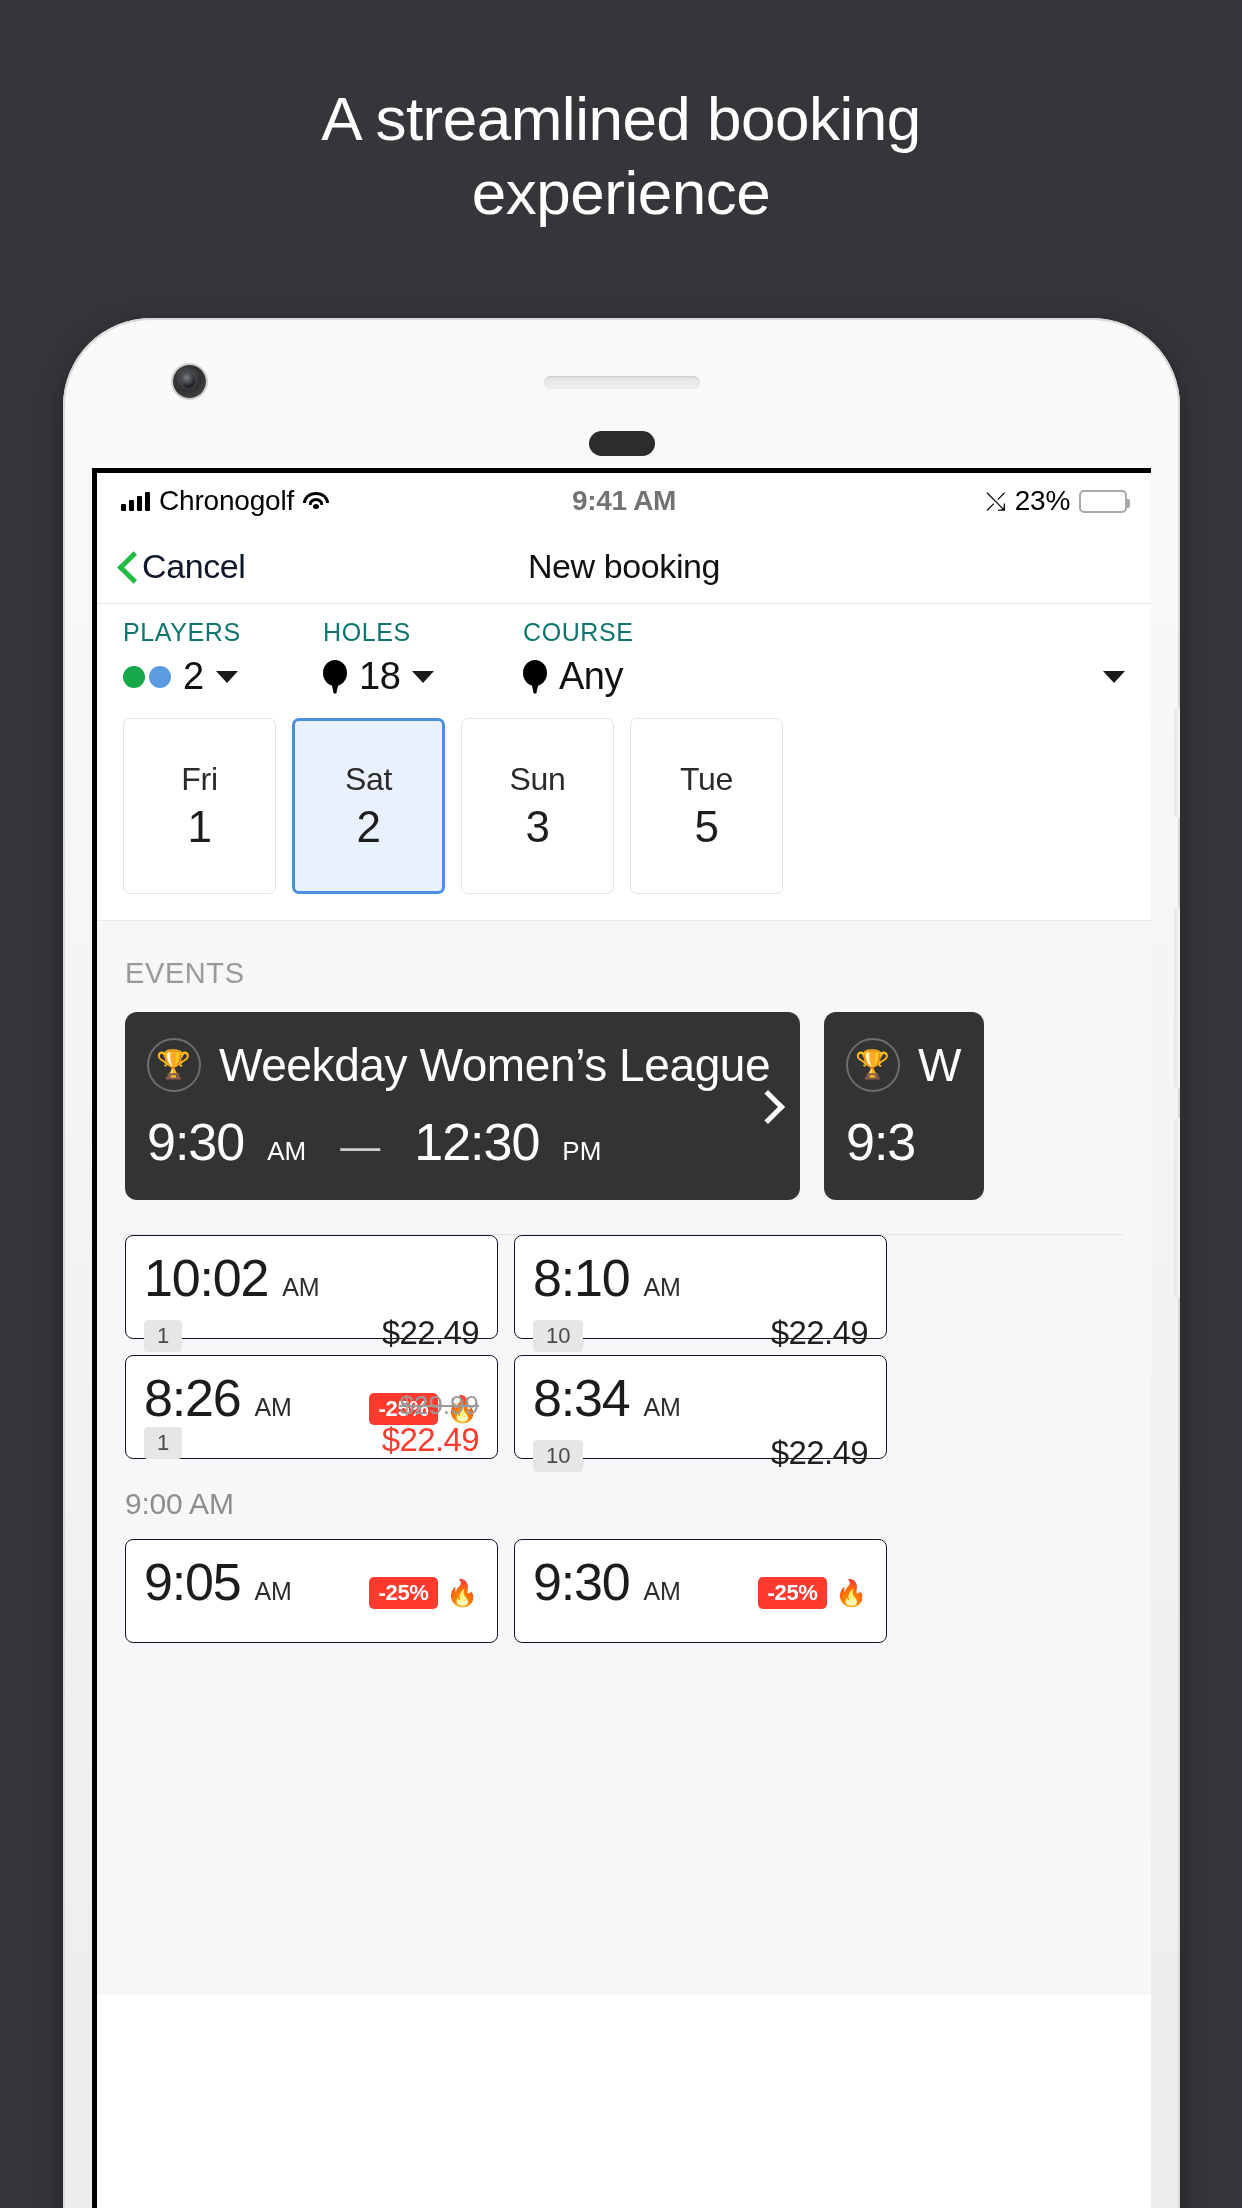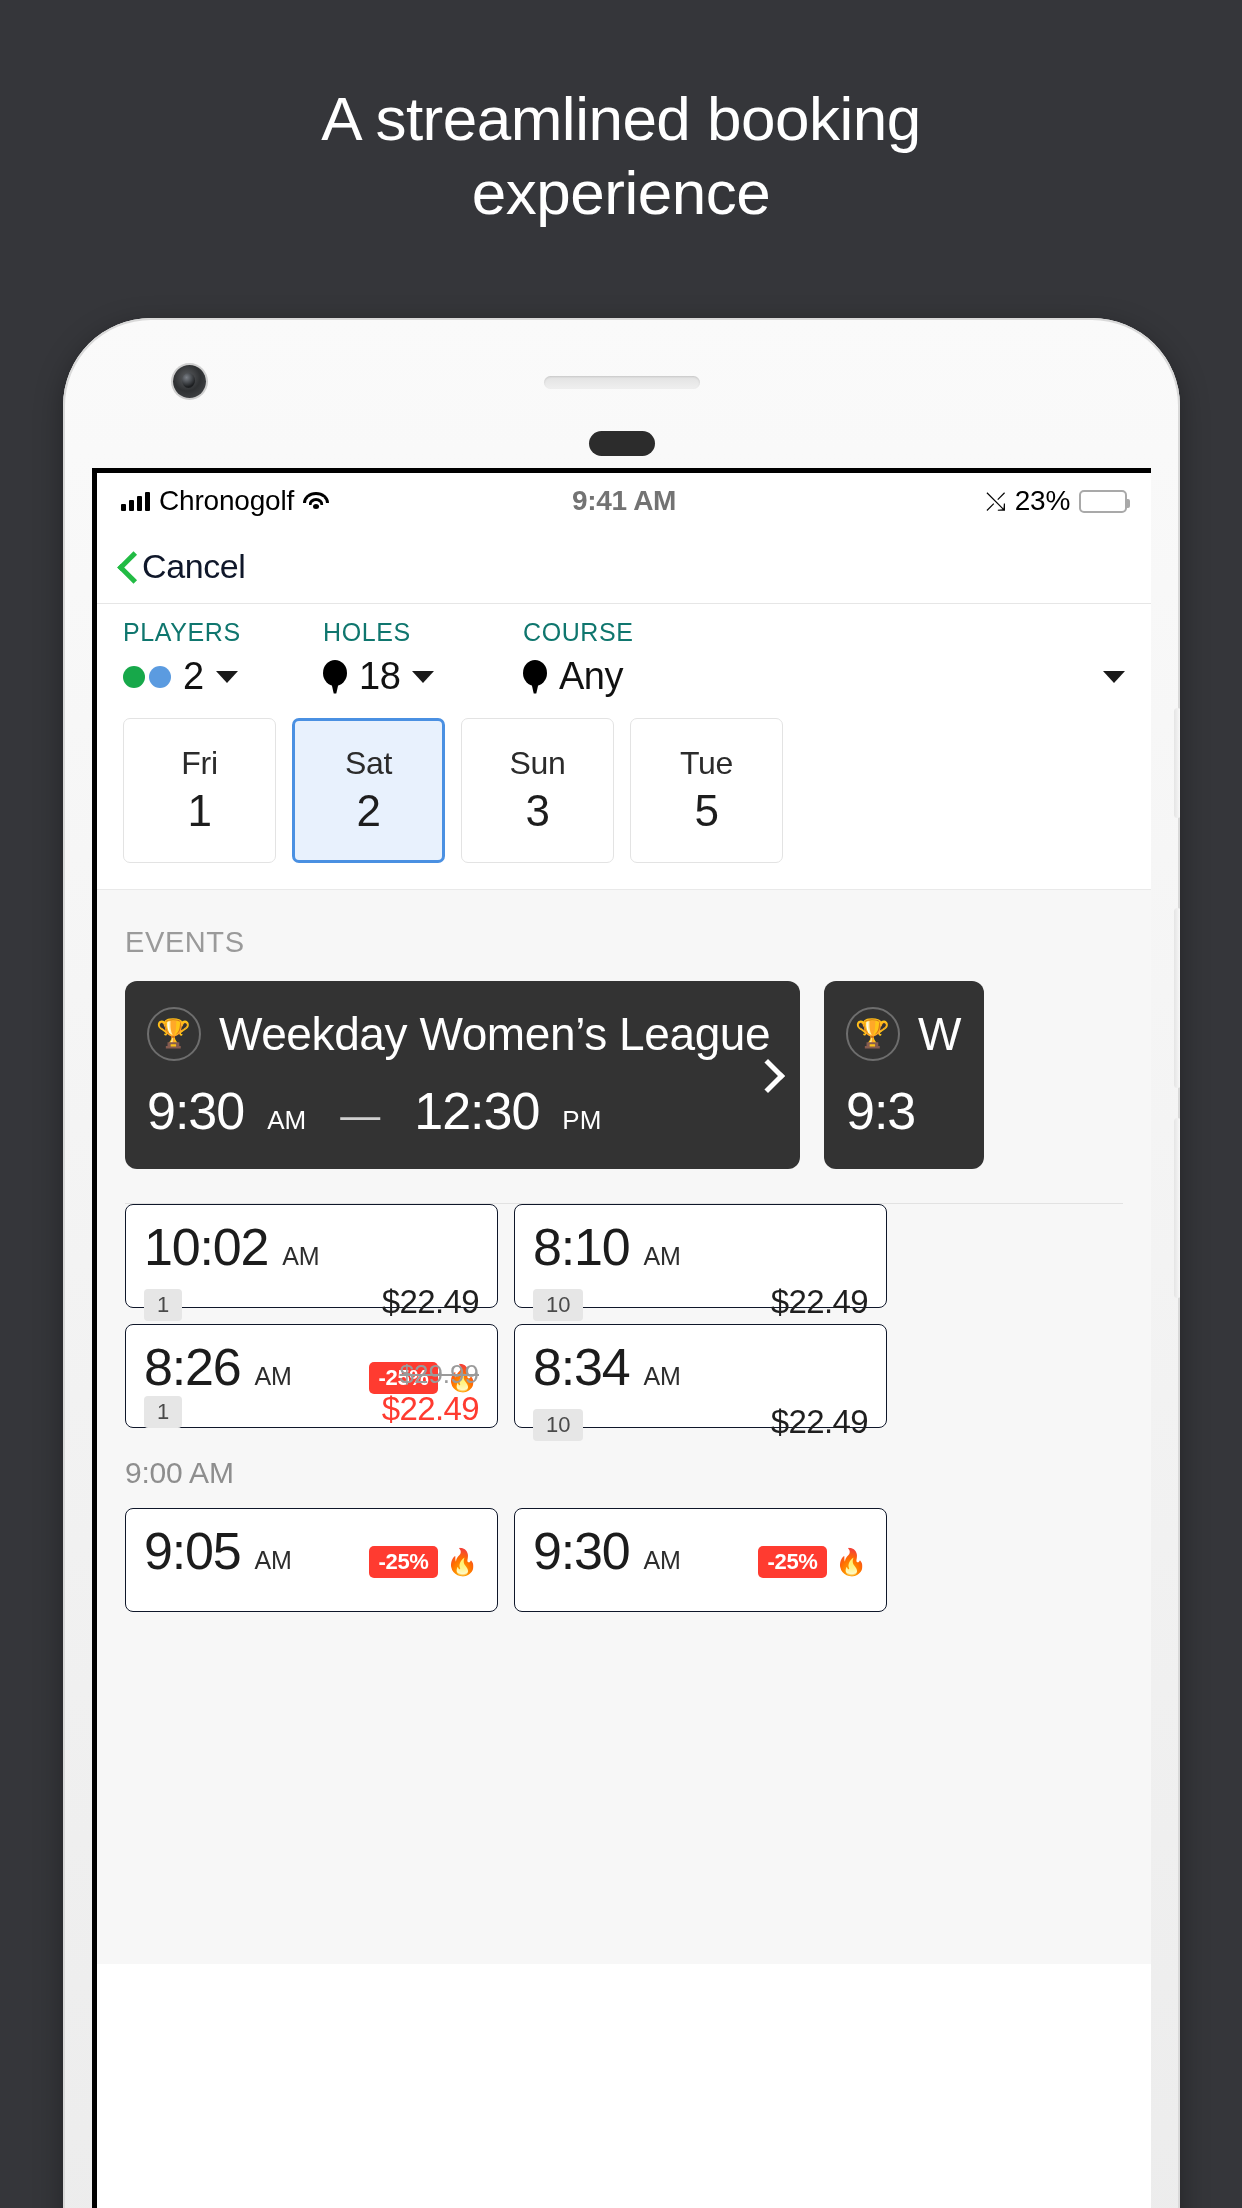--- a/index.html
+++ b/index.html
@@ -131,21 +131,21 @@
                border-radius:50%; background:#000;}
   .tee .peg { position:absolute; bottom:0; left:8px; width:8px; height:12px; background:#000;
               clip-path: polygon(0 0,100% 0,66% 100%,34% 100%); }
   .caret { width:0;height:0;border-left:11px solid transparent;border-right:11px solid transparent;
            border-top:12px solid #1a1a1a; }
   .caret-right { margin-left:auto; }
 
   
   .dates { display:flex; gap:16px; padding: 20px 26px 26px 26px; background:#fff; }
   .datecard {
-    width:153px; min-width:153px; height:145px; border:1px solid #e3e3e3; border-radius:7px;
+    width:153px; min-width:153px; height:176px; border:1px solid #e3e3e3; border-radius:7px;
     background:#fff; display:flex; flex-direction:column; align-items:center;
     justify-content:center; gap:4px;
   }
   .datecard .dow { font-size:32px; color:#2b2b2b; letter-spacing:-0.3px;}
   .datecard .dnum { font-size:44px; color:#1d1d1d; letter-spacing:-0.6px;}
   .datecard.selected { background:#e8f1fd; border:3px solid #4a90e2; }
 
   
   .body { background:#f7f7f7; border-top:1px solid #e9e9e9; padding-top: 36px;
           height: 1075px; position:relative; }
@@ -241,20 +241,21 @@
             <span class="batt-pct">23%</span>
             <span class="battery"><span class="fill"></span></span>
           </div>
         </div>
 
         <div class="navbar">
           <div class="cancel">
             <span class="chev-left"></span>
             <span>Cancel</span>
           </div>
+          <div class="nav-title">New booking</div>
         </div>
 
         <div class="filterwrap">
           <div class="filters">
             <div class="filter f-players">
               <div class="f-label">PLAYERS</div>
               <div class="f-value">
                 <span class="dots">
                   <span class="dot" style="background:#17a84a"></span>
                   <span class="dot" style="background:#5b9be0"></span>

